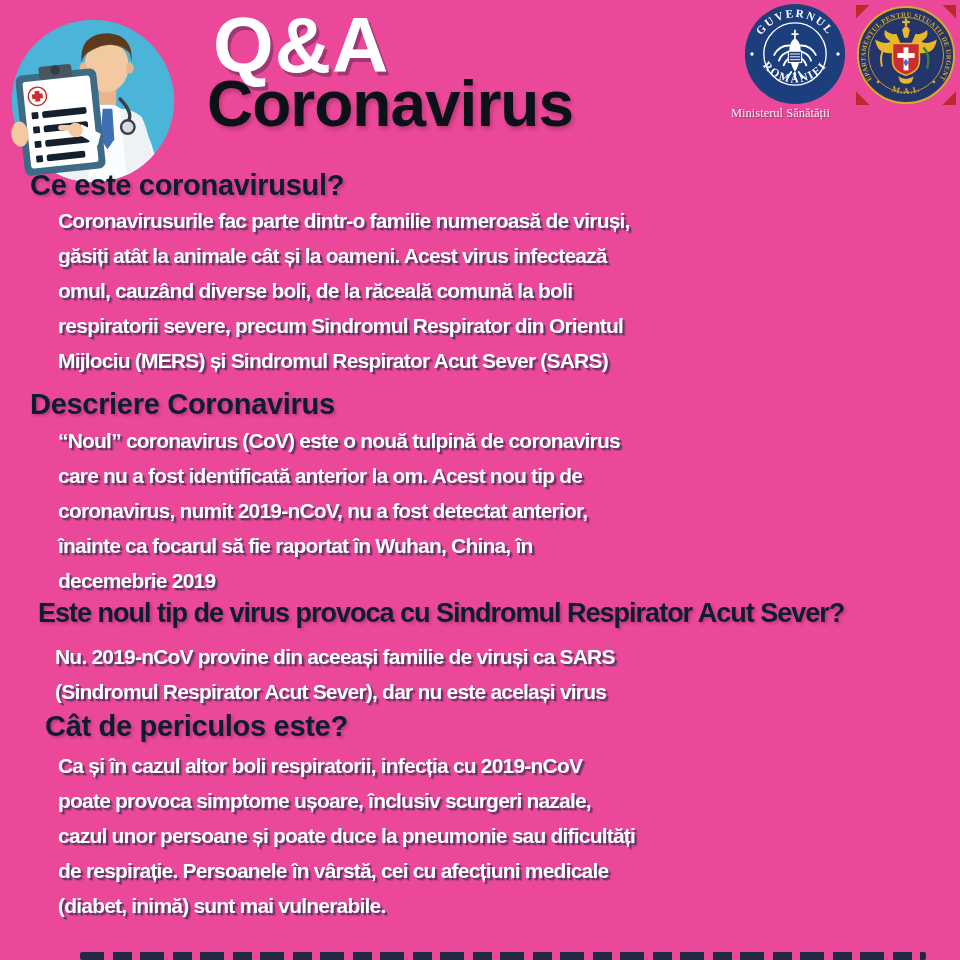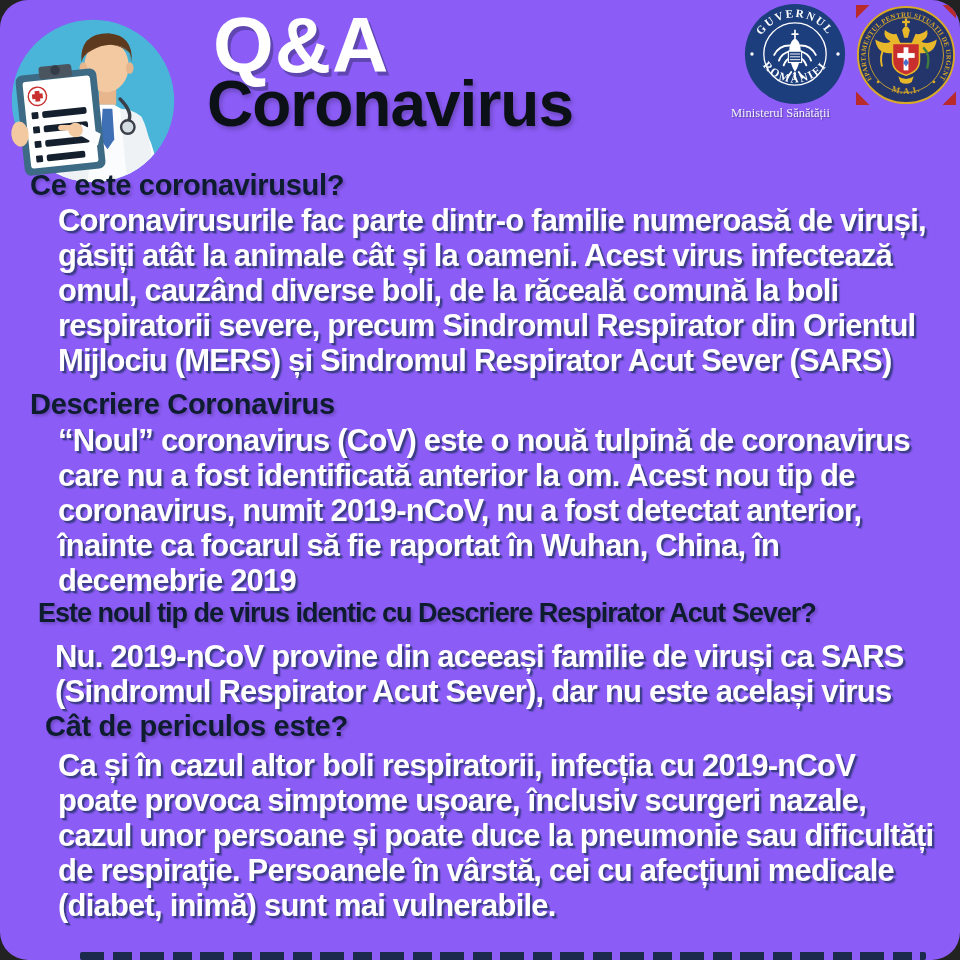--- a/index.html
+++ b/index.html
@@ -1,21 +1,20 @@
 <!DOCTYPE html>
 <html><head>
 <meta charset="utf-8">
 <style>
   html,body{margin:0;padding:0;background:#222;}
   .canvas{
     position:relative;width:960px;height:960px;overflow:hidden;
-    background:#8b5cf6;
+    background:#ec4899;
     font-family:"Liberation Sans","DejaVu Sans",sans-serif;
     font-weight:700;
-    border-radius:28px;
   }
   
   .doctor-badge{position:absolute;left:6px;top:12px;width:174px;height:174px;}
   .title-top{
     position:absolute;left:213px;top:6px;
     font-size:78px;line-height:1;color:#ffffff;letter-spacing:1px;
     text-shadow:3px 4px 0 rgba(14,30,50,.35);
   }
   .title-main{
     position:absolute;left:207px;top:72px;
@@ -30,21 +29,21 @@
     text-shadow:1px 1px 1px rgba(0,0,0,.35);
   }
   .dsu-seal{position:absolute;left:856px;top:5px;width:100px;height:100px;}
   
   .q{
     position:absolute;color:#0d1c2e;font-size:29px;line-height:1.1;
     white-space:nowrap;letter-spacing:-0.3px;
     text-shadow:2px 2px 3px rgba(0,0,0,.22);
   }
   .q.wide{font-size:27px;letter-spacing:-1px;}
-  .a{position:absolute;color:#ffffff;font-size:31px;line-height:35px;letter-spacing:-0.8px;}
+  .a{position:absolute;color:#ffffff;font-size:21px;line-height:35px;letter-spacing:-0.8px;}
   .a .line{
     white-space:nowrap;
     text-shadow:2px 2px 0 rgba(16,44,74,.5), 3px 3px 1px rgba(16,44,74,.28);
   }
   #q1{left:30px;top:170px;} #a1{left:58px;top:203px;}
   #q2{left:30px;top:389px;} #a2{left:58px;top:423px;}
   #q3{left:38px;top:599px;} #a3{left:55px;top:639px;}
   #q4{left:45px;top:711px;} #a4{left:58px;top:748px;}
   .cutoff-strip{
     position:absolute;left:80px;top:952px;width:846px;height:8px;opacity:.92;
@@ -186,21 +185,21 @@
 
   <div id="q2" class="q">Descriere Coronavirus</div>
   <div id="a2" class="a">
     <div class="line">“Noul” coronavirus (CoV) este o nouă tulpină de coronavirus</div>
     <div class="line">care nu a fost identificată anterior la om. Acest nou tip de</div>
     <div class="line">coronavirus, numit 2019-nCoV, nu a fost detectat anterior,</div>
     <div class="line">înainte ca focarul să fie raportat în Wuhan, China, în</div>
     <div class="line">decemebrie 2019</div>
   </div>
 
-  <div id="q3" class="q wide">Este noul tip de virus identic cu Descriere Respirator Acut Sever?</div>
+  <div id="q3" class="q wide">Este noul tip de virus provoca cu Sindromul Respirator Acut Sever?</div>
   <div id="a3" class="a">
     <div class="line">Nu. 2019-nCoV provine din aceeași familie de viruși ca SARS</div>
     <div class="line">(Sindromul Respirator Acut Sever), dar nu este același virus</div>
   </div>
 
   <div id="q4" class="q">Cât de periculos este?</div>
   <div id="a4" class="a">
     <div class="line">Ca și în cazul altor boli respiratorii, infecția cu 2019-nCoV</div>
     <div class="line">poate provoca simptome ușoare, înclusiv scurgeri nazale,</div>
     <div class="line">cazul unor persoane și poate duce la pneumonie sau dificultăți</div>

